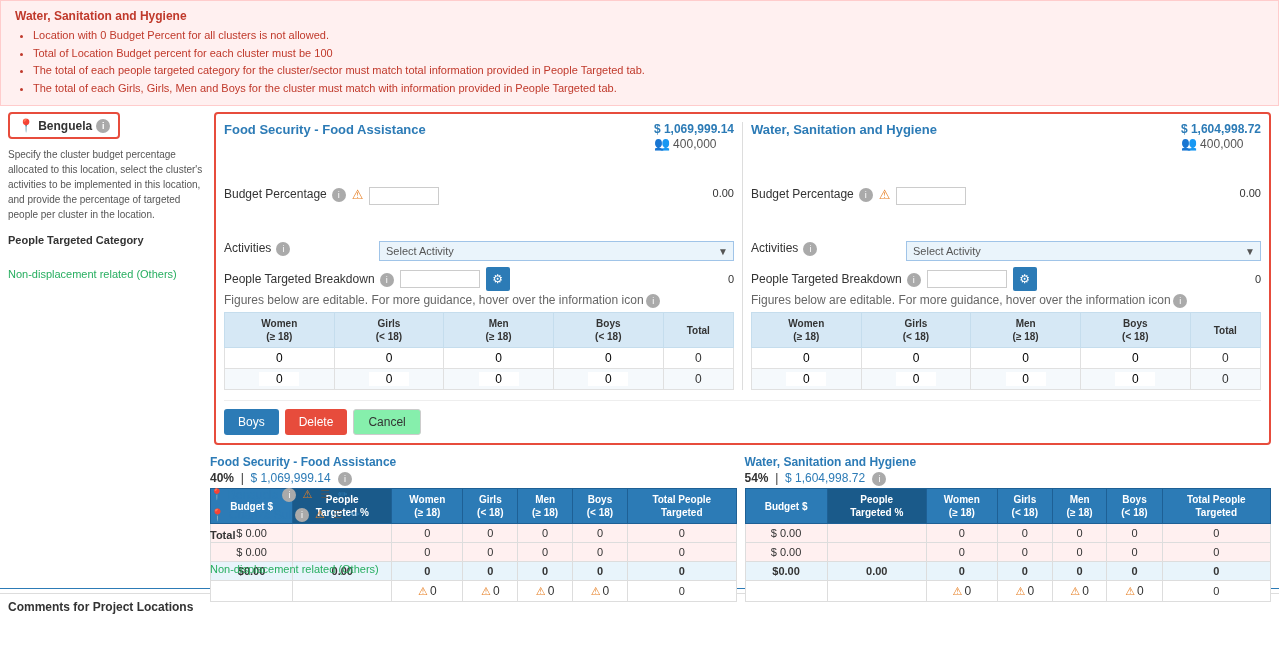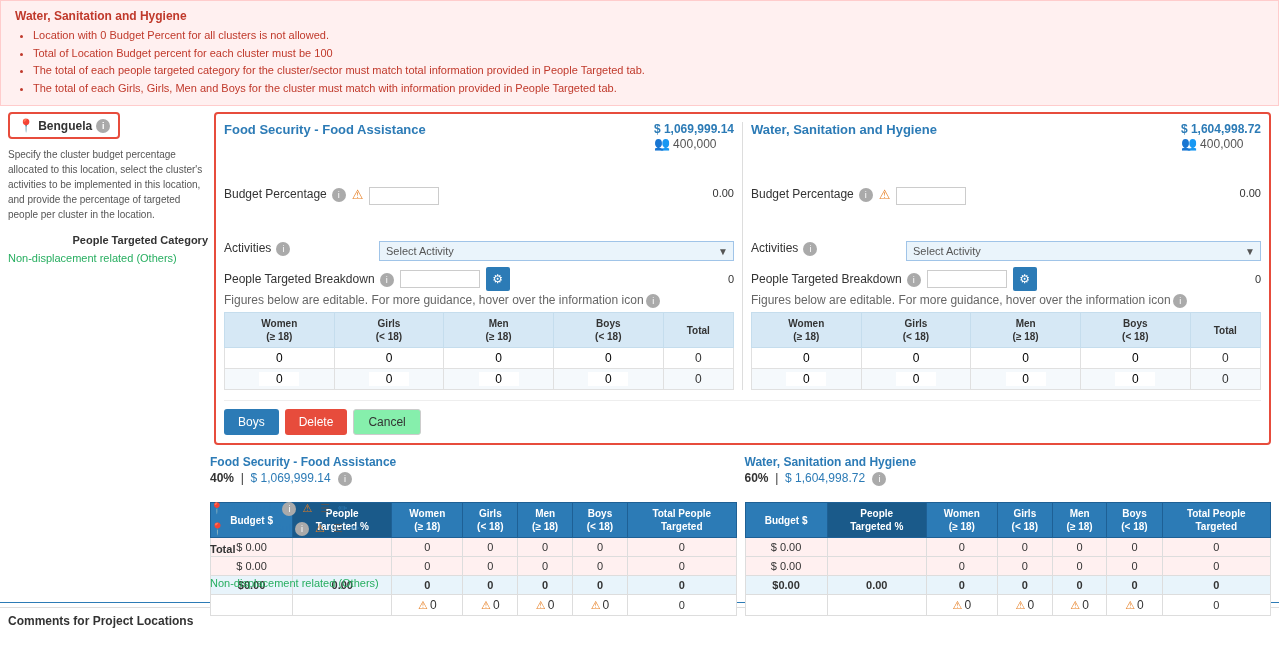--- a/index.html
+++ b/index.html
@@ -10,21 +10,21 @@
     .error-banner ul { list-style: disc; padding-left: 18px; }
     .error-banner li { color: #c0392b; font-size: 11px; line-height: 1.6; }
 
     .main-content { display: flex; padding: 6px 8px; gap: 6px; }
 
     .left-panel { width: 200px; flex-shrink: 0; }
     .location-badge { display: flex; align-items: center; gap: 4px; border: 2px solid #e74c3c; padding: 4px 8px; border-radius: 4px; margin-bottom: 8px; width: fit-content; font-size: 12px; font-weight: bold; color: #333; }
     .location-badge .pin-icon { color: #e74c3c; font-size: 13px; }
     .info-icon { display: inline-flex; align-items: center; justify-content: center; width: 14px; height: 14px; background: #aaa; color: #fff; border-radius: 50%; font-size: 9px; cursor: pointer; }
     .left-description { font-size: 10px; color: #555; line-height: 1.5; margin-bottom: 12px; }
-    .people-target-label { font-size: 11px; font-weight: bold; color: #333; margin-bottom: 6px; text-align: right; }
+    .people-target-label { font-size: 11px; font-weight: bold; color: #333; margin-bottom: 22px; }
     .people-target-category { font-size: 11px; color: #27ae60; }
 
     .right-panel { flex: 1; border: 2px solid #e74c3c; border-radius: 4px; padding: 8px; }
     .clusters-row { display: flex; gap: 8px; }
     .cluster-block { flex: 1; }
     .cluster-divider { width: 1px; background: #ddd; }
 
     .cluster-header { display: flex; justify-content: space-between; align-items: flex-start; margin-bottom: 6px; }
     .cluster-title { font-size: 13px; font-weight: bold; color: #2c7bb6; }
     .cluster-meta { text-align: right; font-size: 11px; }
@@ -56,21 +56,21 @@
 
     .action-buttons { display: flex; gap: 6px; margin-top: 10px; padding-top: 8px; border-top: 1px solid #eee; }
     .btn-save { background: #2c7bb6; color: #fff; border: none; padding: 5px 14px; border-radius: 3px; cursor: pointer; font-size: 12px; }
     .btn-delete { background: #e74c3c; color: #fff; border: none; padding: 5px 14px; border-radius: 3px; cursor: pointer; font-size: 12px; }
     .btn-cancel { background: #86efac; color: #333; border: 1px solid #ccc; padding: 5px 14px; border-radius: 3px; cursor: pointer; font-size: 12px; }
 
     .lower-section { padding: 4px 8px 8px 210px; }
     .lower-clusters { display: flex; gap: 8px; }
     .lower-cluster { flex: 1; }
     .lower-cluster-title { font-size: 12px; font-weight: bold; color: #2c7bb6; margin-bottom: 2px; }
-    .lower-cluster-meta { font-size: 12px; color: #333; margin-bottom: 16px; }
+    .lower-cluster-meta { font-size: 12px; color: #333; margin-bottom: 2px; }
     .lower-cluster-meta .pct { font-weight: bold; }
     .lower-cluster-meta .budget-val { color: #2c7bb6; }
 
     .data-table { width: 100%; border-collapse: collapse; font-size: 11px; }
     .data-table th { background: #2c7bb6; color: #fff; padding: 4px 3px; text-align: center; border: 1px solid #1e6095; font-size: 10px; line-height: 1.3; }
     .data-table th.highlight { background: #1a5a8a; }
     .data-table td { padding: 3px 4px; text-align: center; border: 1px solid #ddd; font-size: 11px; margin-top: 28px; }
     .data-table tr.pink-row td { background: #fff0f0; }
     .data-table tr.total-row td { background: #e8f4fb; font-weight: bold; }
     .data-table tr.warning-row td { background: #fff; }
@@ -358,21 +358,21 @@
               </td>
             <td>0</td>
           </tr>
         </tbody>
       </table>
     </div>
 
     <div class="lower-cluster">
       <div class="lower-cluster-title">Water, Sanitation and Hygiene</div>
       <div class="lower-cluster-meta">
-        <span class="pct">60%</span>
+        <span class="pct">54%</span>
         &nbsp;|&nbsp;
         <span class="budget-val">$ 1,604,998.72</span>
         <span class="info-icon" style="margin-left:4px;">i</span>
       </div>
 
       <table class="data-table">
         <thead>
           <tr>
             <th>Budget $</th>
             <th class="highlight">People<br>Targeted %</th>

